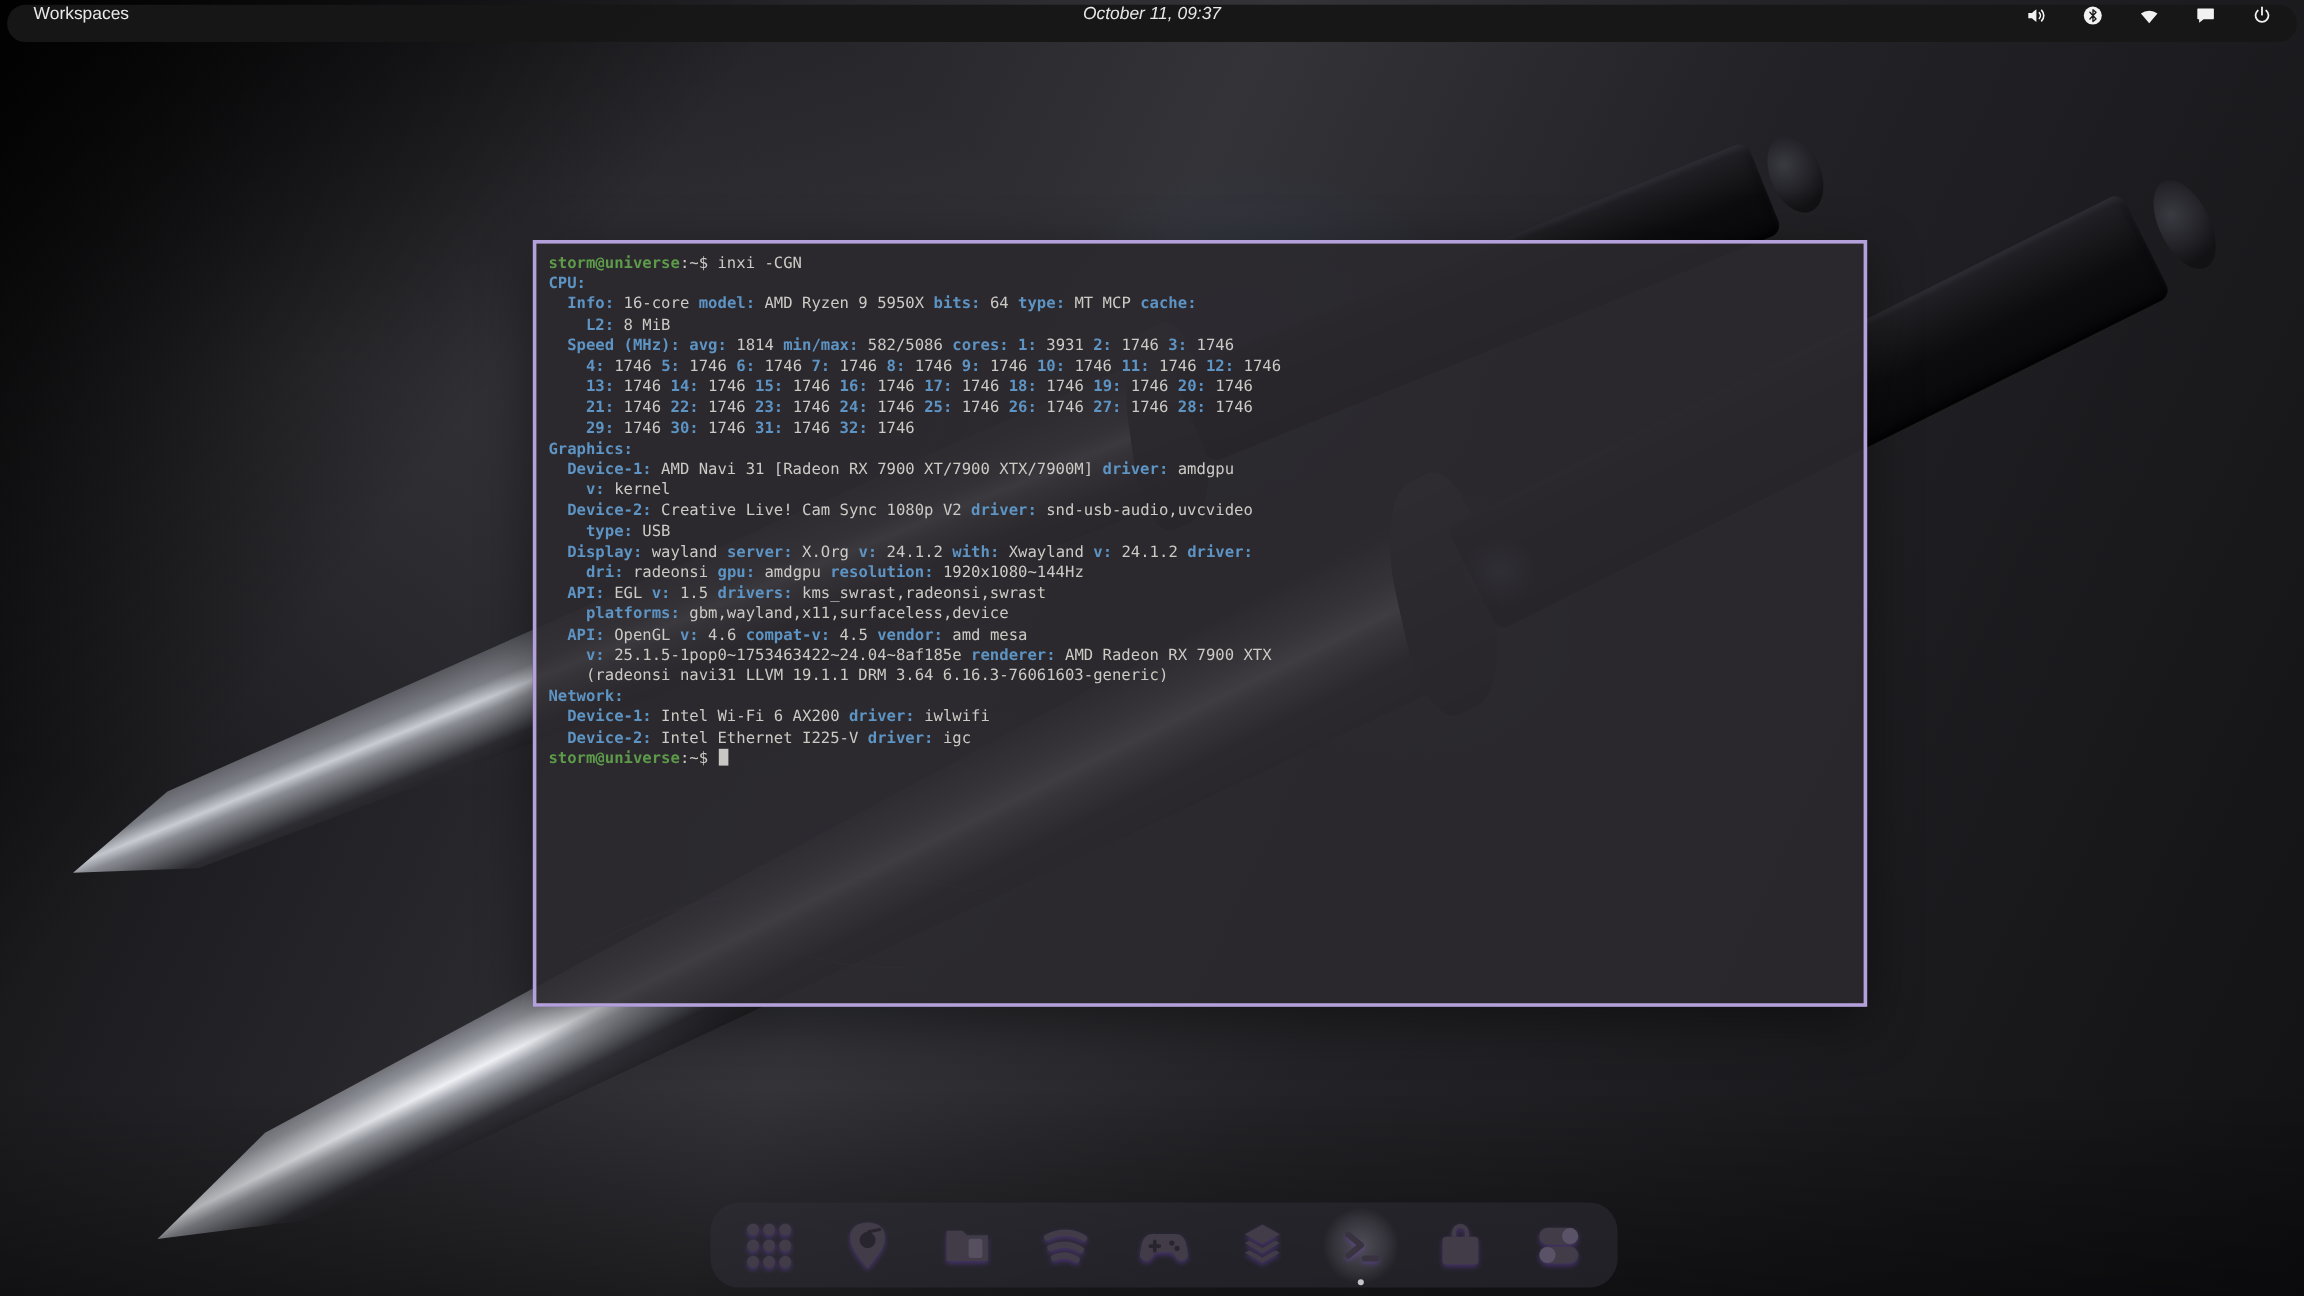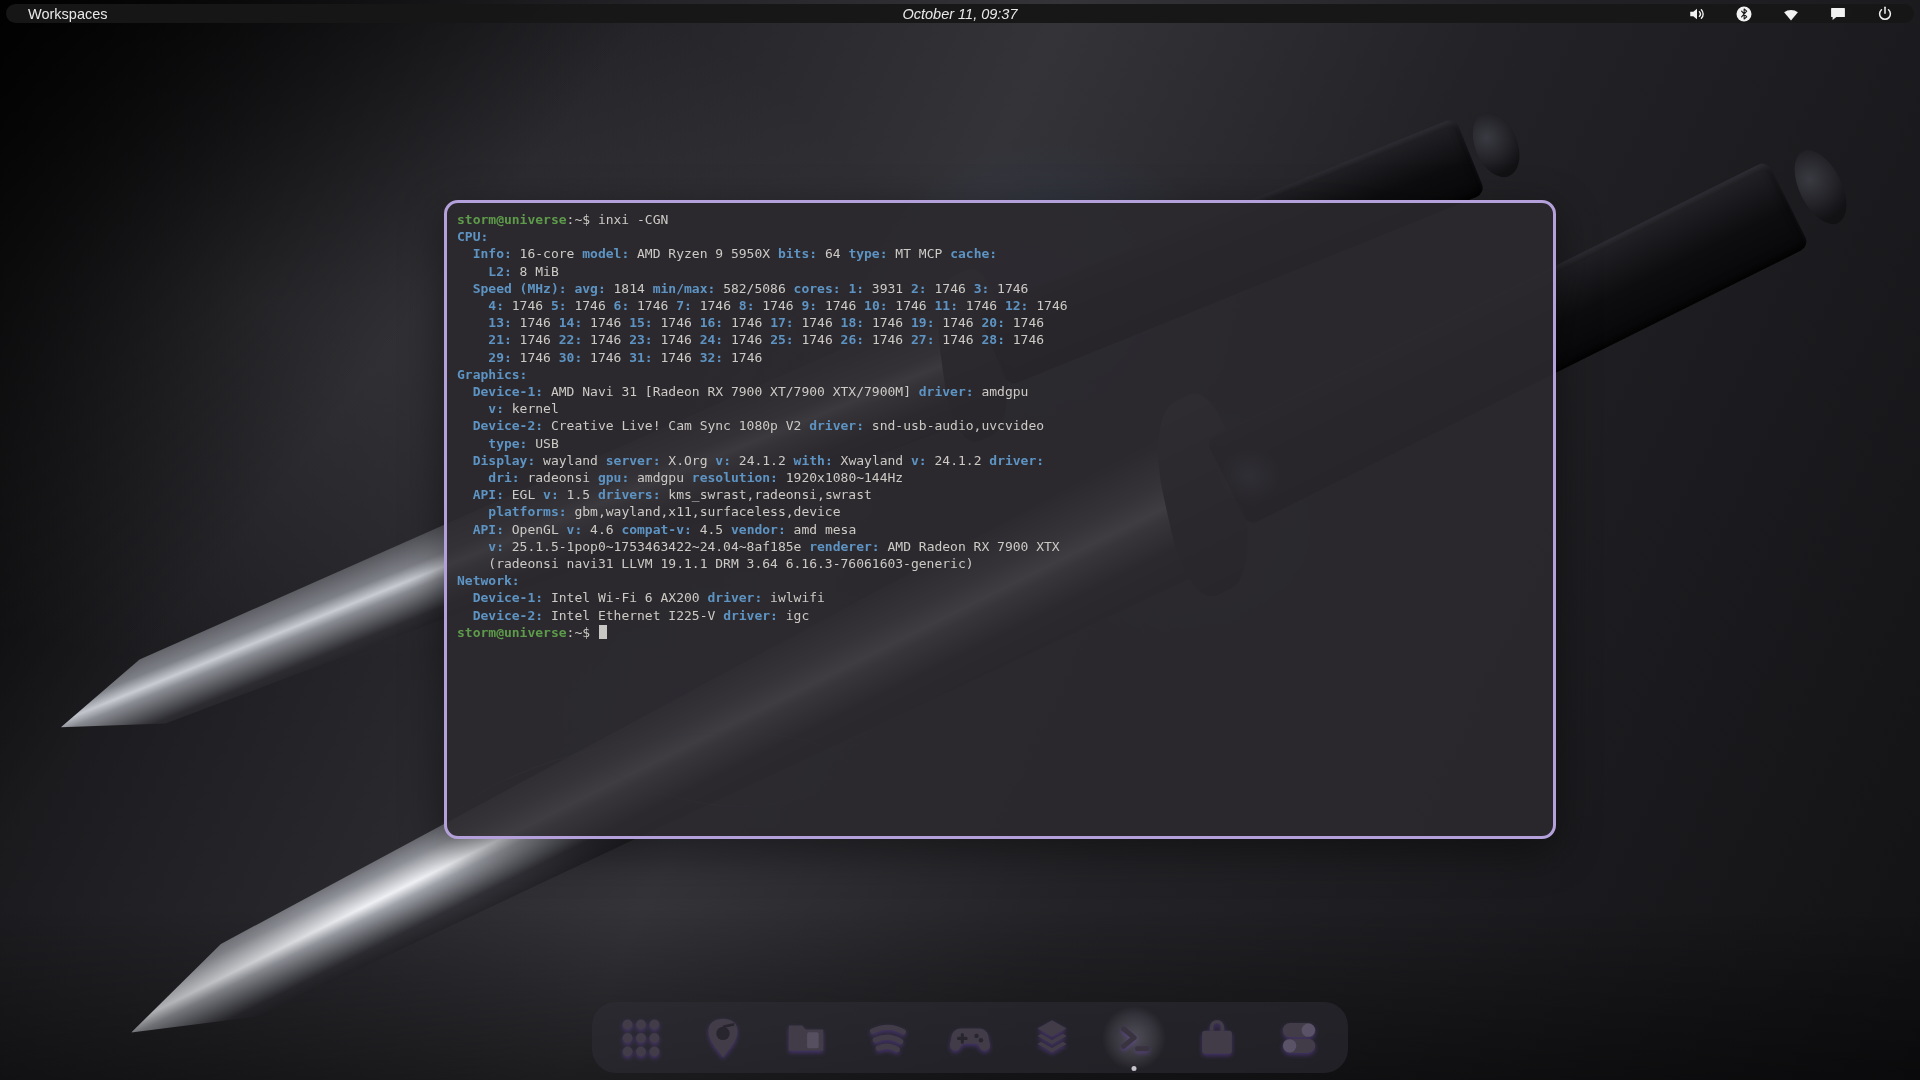--- a/index.html
+++ b/index.html
@@ -42,33 +42,33 @@
   .swirl2 { position:absolute; left:560px; top:690px; width:260px; height:110px; border-radius:50%;
         border-bottom:1px solid rgba(130,160,230,0.22); transform:rotate(14deg); }
   .shade { position:absolute; inset:0;
     background:
       linear-gradient(128deg, rgba(0,0,0,0.92) 0%, rgba(0,0,0,0) 24%),
       linear-gradient(0deg, rgba(0,0,0,0.45) 0%, transparent 16%),
       radial-gradient(130% 130% at 50% 42%, transparent 58%, rgba(0,0,0,0.5) 100%);
   }
 
   
-  .topbar { position:absolute; top:4px; left:6px; right:6px; height:19px; z-index:50;
+  .topbar { position:absolute; top:4px; left:6px; right:6px; height:31px; z-index:50;
     background:rgba(23,23,23,0.97); border-radius:15px;
-    display:flex; align-items:center; color:#e8e8e8; }
+    display:flex; align-items:flex-start; color:#e8e8e8; }
   .workspaces { margin-left:22px; background:none; border:none; color:#e8e8e8;
     font-family:"Liberation Sans", sans-serif; font-size:14.5px; cursor:pointer; }
   .clock { position:absolute; left:50%; transform:translateX(-50%); font-size:14.5px; cursor:pointer;font-style:italic; }
   .status { margin-left:auto; margin-right:20px; display:flex; align-items:center; gap:29px; }
   .status .sicon { width:18px; height:18px; display:block; cursor:pointer; }
   .status .sicon svg { width:100%; height:100%; display:block; }
 
   
   .terminal { position:absolute; left:444px; top:200px; width:1112px; height:639px; z-index:20;
-    background:rgba(43,41,46,0.9); border:3px solid #b4a0da; border-radius:14px;
+    background:rgba(43,41,46,0.9); border:3px solid #b4a0da; border-radius:0;
     box-shadow:0 12px 44px rgba(0,0,0,0.45); padding:8px 10px; }
   .termbody { font-family:"DejaVu Sans Mono", monospace; font-size:13px; line-height:17.2px;
     white-space:pre; color:#cdcac5; }
   .tv  { color:#cdcac5; }
   .tk  { color:#5d94c4; font-weight:bold; }
   .tg  { color:#5d9b4a; font-weight:bold; }
   .tcur{ display:inline-block; width:8px; height:14px; background:#c9c7c3;
          vertical-align:-2px; margin-left:1px; }
 
   

